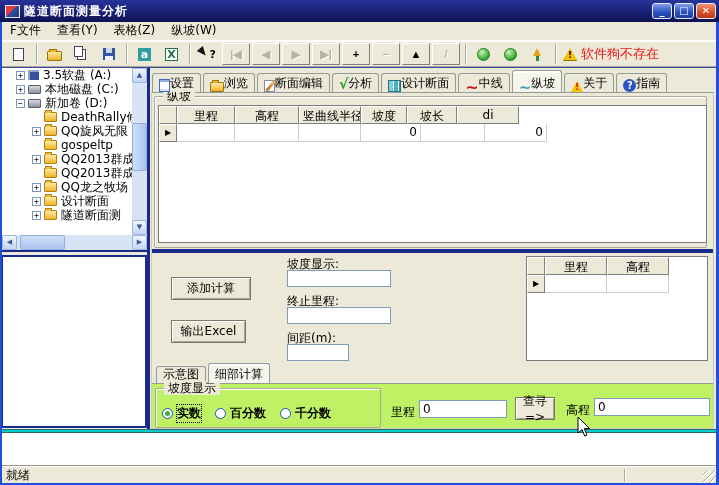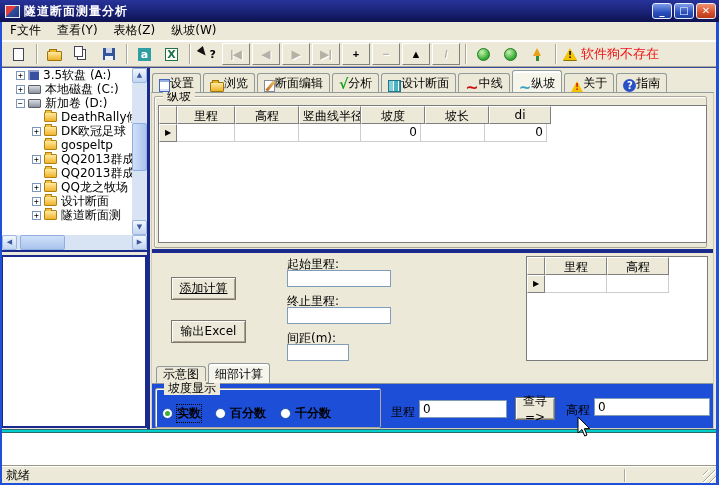--- a/index.html
+++ b/index.html
@@ -124,32 +124,32 @@
   #resultgrid{left:374px;top:3px;width:182px;height:105px;}
   
   .hsplit{position:absolute;left:0;right:0;top:156px;height:4px;background:#1a2a8c;}
   .cyan-split{position:absolute;left:0;right:0;top:429px;height:4px;background:#00cccc;
     border-top:1px solid #2a6a6a;border-bottom:1px solid #2a6a6a;z-index:20;}
   
   .calc{position:absolute;left:0;right:0;top:160px;height:110px;}
   .pbtn{position:absolute;background:#ece9d8;border:1px solid #7b776b;
     box-shadow:inset 1px 1px 0 #fff,inset -1px -1px 0 #a9a492;font:12px "DejaVu Sans",sans-serif;
     display:flex;align-items:center;justify-content:center;padding:0;}
-  #btn-add{left:19px;top:24px;width:65px;height:23px;text-decoration:underline;}
+  #btn-add{left:19px;top:24px;width:80px;height:23px;}
   #btn-excel{left:19px;top:67px;width:75px;height:23px;}
   .flabel{position:absolute;white-space:nowrap;}
   .field{position:absolute;background:#fff;border:1px solid #7f9db9;font:12px "DejaVu Sans",sans-serif;padding:1px 3px;}
   #lbl-start{left:135px;top:3px;} #fld-start{left:135px;top:17px;width:104px;height:17px;}
   #lbl-end{left:135px;top:40px;}  #fld-end{left:135px;top:54px;width:104px;height:17px;}
   #lbl-int{left:135px;top:77px;}  #fld-int{left:135px;top:91px;width:62px;height:17px;}
   
   .btabstrip{position:absolute;left:4px;top:270px;right:0;height:20px;display:flex;align-items:flex-end;}
   .btabstrip .tab{height:17px;}
   .btabstrip .tab.active{height:20px;}
-  .bpage{position:absolute;left:0;right:0;top:290px;bottom:0;border-top:1px solid #919b9c;background:#1d4ed8;}
+  .bpage{position:absolute;left:0;right:0;top:290px;bottom:0;border-top:1px solid #919b9c;background:#bef264;}
   #gb-display{left:3px;top:4px;width:226px;height:40px;}
   .radio-row{position:absolute;left:6px;top:16px;right:4px;display:flex;align-items:center;}
   .radio-opt{display:flex;align-items:center;margin-right:14px;font-weight:bold;}
   .radio{width:11px;height:11px;border-radius:50%;background:#fff;border:1px solid #1d4fae;position:relative;margin-right:4px;flex:none;}
   .radio.sel::after{content:"";position:absolute;left:2px;top:2px;width:5px;height:5px;border-radius:50%;background:#3fae3f;}
   .radio-opt.focused .r-label{outline:1px dotted #000;}
   #lbl-mileage{left:239px;top:20px;}
   #fld-mileage{left:267px;top:16px;width:88px;height:18px;}
   #btn-search{left:363px;top:13px;width:40px;height:23px;}
   #lbl-elev{left:414px;top:18px;}
@@ -274,21 +274,21 @@
           <span class="t-label">新加卷 (D:)</span>
         </div>
         <div class="t-row" style="padding-left: 30px;">
           <span class="t-noexp"></span>
           <span class="ti folder-icon"></span>
           <span class="t-label">DeathRally修</span>
         </div>
         <div class="t-row" style="padding-left: 30px;">
           <span class="t-exp">+</span>
           <span class="ti folder-icon"></span>
-          <span class="t-label">DK欧冠足球</span>
+          <span class="t-label">QQ旋风无限</span>
         </div>
         <div class="t-row" style="padding-left: 30px;">
           <span class="t-noexp"></span>
           <span class="ti folder-icon"></span>
           <span class="t-label">gospeltp</span>
         </div>
         <div class="t-row" style="padding-left: 30px;">
           <span class="t-exp">+</span>
           <span class="ti folder-icon"></span>
           <span class="t-label">QQ2013群成</span>
@@ -371,42 +371,42 @@
     <div class="page">
 
       <div class="groupbox" id="gb-slope">
         <span class="gb-label">纵坡</span>
         <div class="grid" id="maingrid">
             <div class="g-row g-head">
               <span class="g-cell g-selhead" style="width: 18px;"></span>
               <span class="g-cell g-h" style="width: 58px;">里程</span>
               <span class="g-cell g-h" style="width: 64px;">高程</span>
               <span class="g-cell g-h" style="width: 62px;">竖曲线半径</span>
-              <span class="g-cell g-h" style="width: 64px;">坡度</span>
-              <span class="g-cell g-h" style="width: 64px;">坡长</span>
+              <span class="g-cell g-h" style="width: 46px;">坡度</span>
+              <span class="g-cell g-h" style="width: 50px;">坡长</span>
               <span class="g-cell g-h" style="width: 62px;">di</span>
             </div>
             <div class="g-row">
               <span class="g-cell g-selbody" style="width: 18px;">▶</span>
               <span class="g-cell g-d" style="width: 58px;"></span>
               <span class="g-cell g-d" style="width: 64px;"></span>
               <span class="g-cell g-d" style="width: 62px;"></span>
               <span class="g-cell g-d" style="width: 60px;">0</span>
               <span class="g-cell g-d" style="width: 64px;"></span>
               <span class="g-cell g-d" style="width: 62px;">0</span>
             </div>
           </div>
       </div>
 
       <div class="hsplit"></div>
 
       <div class="calc">
         <button class="pbtn" id="btn-add">添加计算</button>
         <button class="pbtn" id="btn-excel">输出Excel</button>
-        <span class="flabel" id="lbl-start">起始里程:</span>
+        <span class="flabel" id="lbl-start">坡度显示:</span>
         <input class="field" id="fld-start" value="" style="">
         <span class="flabel" id="lbl-end">终止里程:</span>
         <input class="field" id="fld-end" value="" style="">
         <span class="flabel" id="lbl-int">间距(m):</span>
         <input class="field" id="fld-int" value="" style="">
         <div class="grid" id="resultgrid">
             <div class="g-row g-head">
               <span class="g-cell g-selhead" style="width: 18px;"></span>
               <span class="g-cell g-h" style="width: 62px;">里程</span>
               <span class="g-cell g-h" style="width: 62px;">高程</span>

